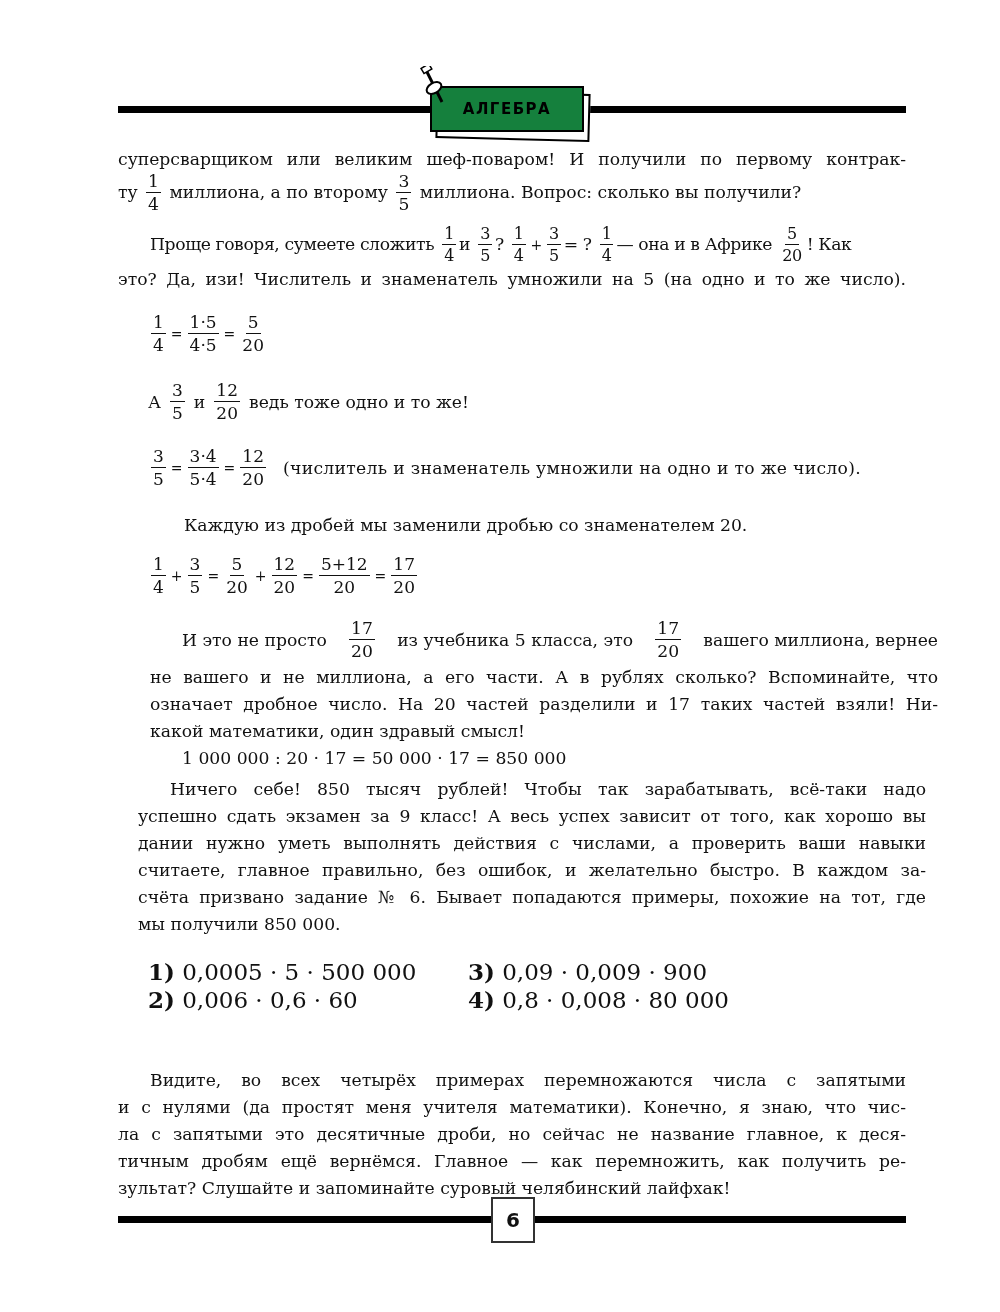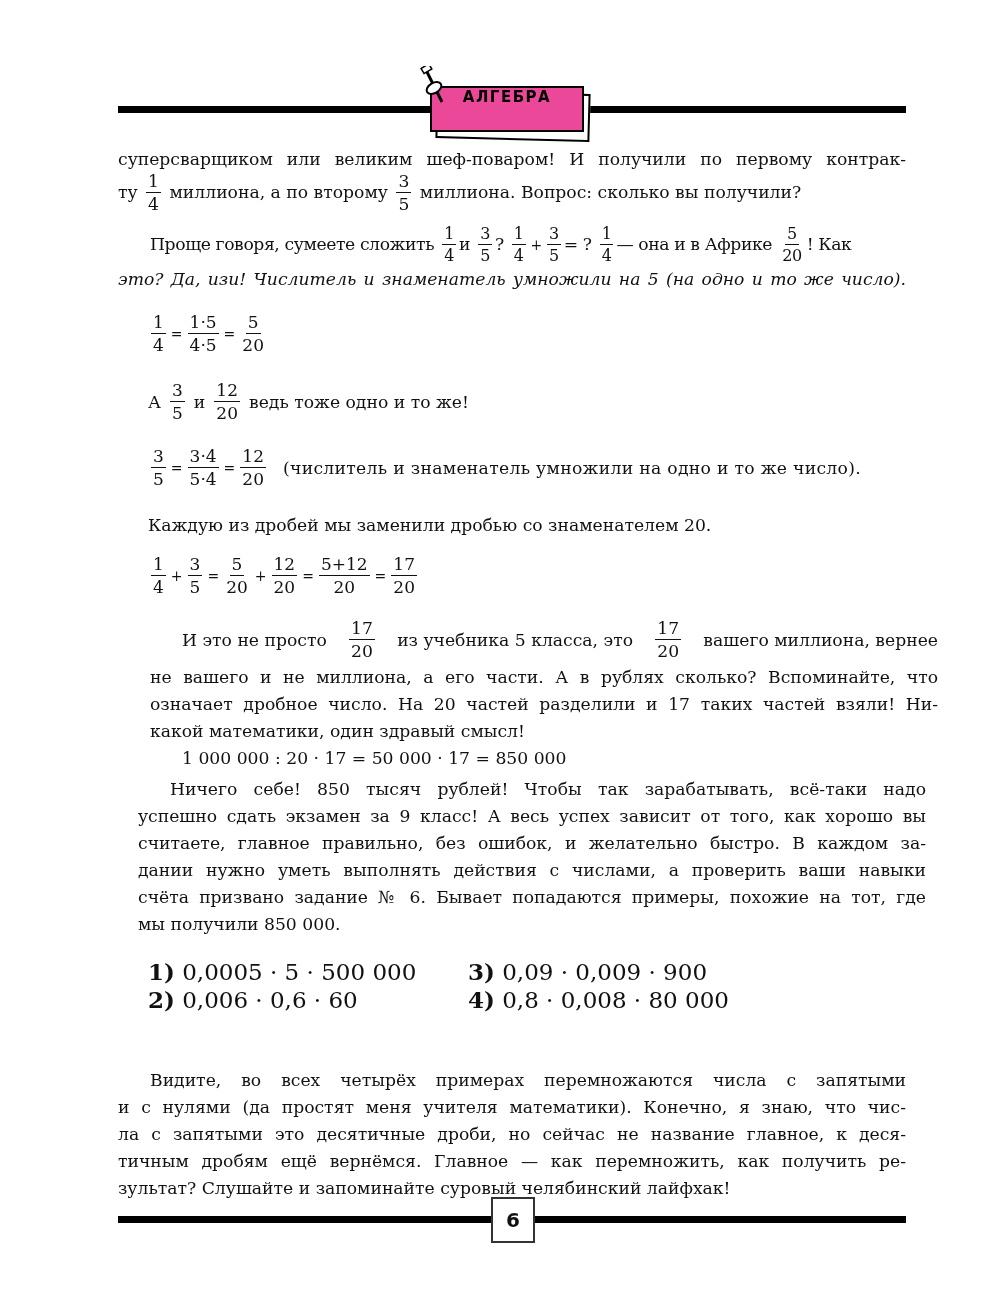--- a/index.html
+++ b/index.html
@@ -6,21 +6,21 @@
   body { width: 1000px; height: 1312px; position: relative; overflow: hidden;
          font-family: "DejaVu Serif", "Liberation Serif", serif; color: #111; }
   .bar { position: absolute; left: 118px; width: 788px; height: 7px; background: #000; }
   .bar.top { top: 106px; }
   .bar.bottom { top: 1216px; }
 
   .header-tag { position: absolute; left: 428px; top: 84px; width: 160px; height: 52px; }
   .header-tag .back { position: absolute; left: 8px; top: 8px; width: 150px; height: 44px;
         background: #fff; border: 2px solid #000; transform: rotate(1.5deg); }
   .header-tag .front { position: absolute; left: 2px; top: 2px; width: 150px; height: 42px;
-        background: #ec4899; border: 2px solid #000; display: flex; align-items: flex-start; justify-content: center; }
+        background: #15803d; border: 2px solid #000; display: flex; align-items: center; justify-content: center; }
   .header-tag .label { font-family: "DejaVu Sans", "Liberation Sans", sans-serif; font-weight: bold;
         font-size: 15px; letter-spacing: 1.5px; color: #000; }
   .pin { position: absolute; left: -8px; top: -18px; width: 30px; height: 44px; }
 
   .page-num-box { position: absolute; left: 491px; top: 1197px; width: 40px; height: 42px;
         background: #fff; border: 2px solid #333; display: flex; align-items: center; justify-content: center;
         font-family: "DejaVu Sans", "Liberation Sans", sans-serif; font-weight: bold; font-size: 20px; }
 
   .text { position: absolute; left: 118px; width: 788px; font-size: 17.2px; line-height: 27px;
           text-align: justify; }
@@ -96,21 +96,21 @@
       </span><span>= ?</span>
     <span class="frac small">
         <span class="num">1</span>
         <span class="den">4</span>
       </span><span>— она и в Африке</span>
     <span class="frac small">
         <span class="num">5</span>
         <span class="den">20</span>
       </span><span>! Как</span>
   </span>
-  <span class="jline" style="margin-top:2px;font-style:italic;">это? Да, изи! Числитель и знаменатель умножили на 5 (на одно и то же число).</span>
+  <span class="jline" style="margin-top:2px;">это? Да, изи! Числитель и знаменатель умножили на 5 (на одно и то же число).</span>
 </div>
 
 <div class="block eq" style="top:314px;">
   <span class="frac">
       <span class="num">1</span>
       <span class="den">4</span>
     </span>
   <span class="op">=</span>
   <span class="frac">
       <span class="num">1·5</span>
@@ -148,21 +148,21 @@
       <span class="den">5·4</span>
     </span>
   <span class="op">=</span>
   <span class="frac">
       <span class="num">12</span>
       <span class="den">20</span>
     </span>
   <span style="margin-left:14px; letter-spacing:0.3px;">(числитель и знаменатель умножили на одно и то же число).</span>
 </div>
 
-<div class="block" style="top:512px; line-height:27px;">Каждую из дробей мы заменили дробью со знаменателем 20.</div>
+<div class="block" style="top:512px; line-height:27px;margin-left:36px;">Каждую из дробей мы заменили дробью со знаменателем 20.</div>
 
 <div class="block eq" style="top:556px;">
   <span class="frac">
       <span class="num">1</span>
       <span class="den">4</span>
     </span>
   <span class="op">+</span>
   <span class="frac">
       <span class="num">3</span>
       <span class="den">5</span>
@@ -205,22 +205,22 @@
   </span>
   <span class="jline" style="margin-top:4px;">не вашего и не миллиона, а его части. А в рублях сколько? Вспоминайте, что</span>
   <span class="jline">означает дробное число. На 20 частей разделили и 17 таких частей взяли! Ни-</span>
   <span class="line">какой математики, один здравый смысл!</span>
   <span class="line" style="padding-left:32px;">1 000 000 : 20 · 17 = 50 000 · 17 = 850 000</span>
 </div>
 
 <div class="text" style="top:776px;margin-left:20px;">
   <span class="jline" style="padding-left:32px;">Ничего себе! 850 тысяч рублей! Чтобы так зарабатывать, всё-таки надо</span>
   <span class="jline">успешно сдать экзамен за 9 класс! А весь успех зависит от того, как хорошо вы</span>
+  <span class="jline">дании нужно уметь выполнять действия с числами, а проверить ваши навыки</span>
   <span class="jline">считаете, главное правильно, без ошибок, и желательно быстро. В каждом за-</span>
-  <span class="jline">дании нужно уметь выполнять действия с числами, а проверить ваши навыки</span>
   <span class="jline">счёта призвано задание № 6. Бывает попадаются примеры, похожие на тот, где</span>
   <span class="line">мы получили 850 000.</span>
 </div>
 
 <div class="tasks">
   <div class="row">
     <div class="col"><b>1)</b> <span>0,0005 · 5 · 500 000</span></div>
     <div class="col"><b>3)</b> <span>0,09 · 0,009 · 900</span></div>
   </div>
   <div class="row">

